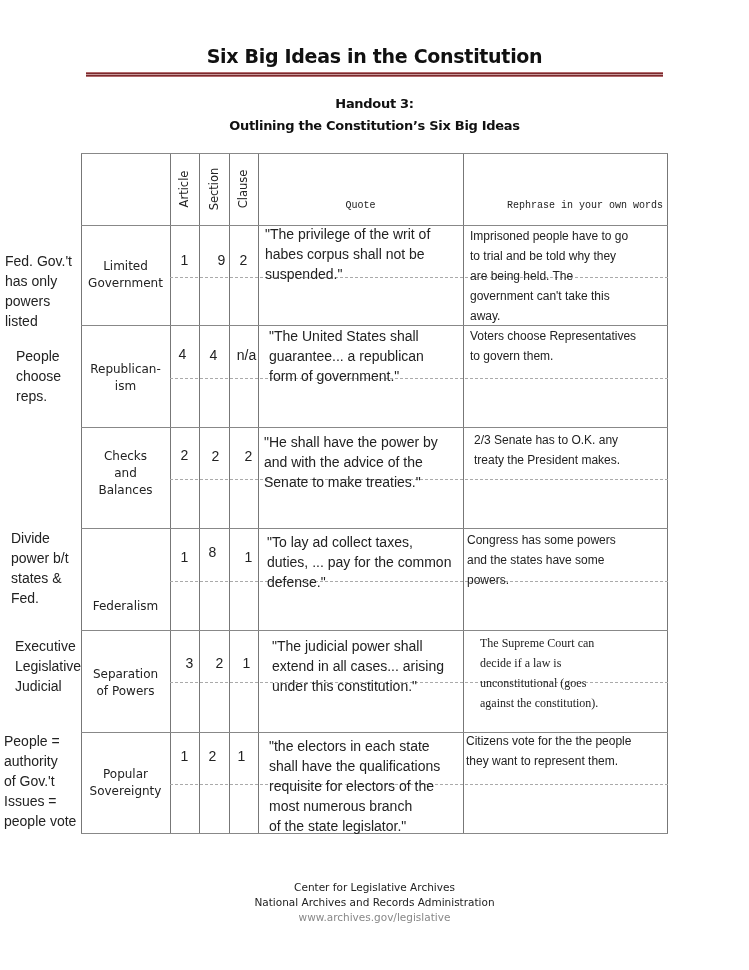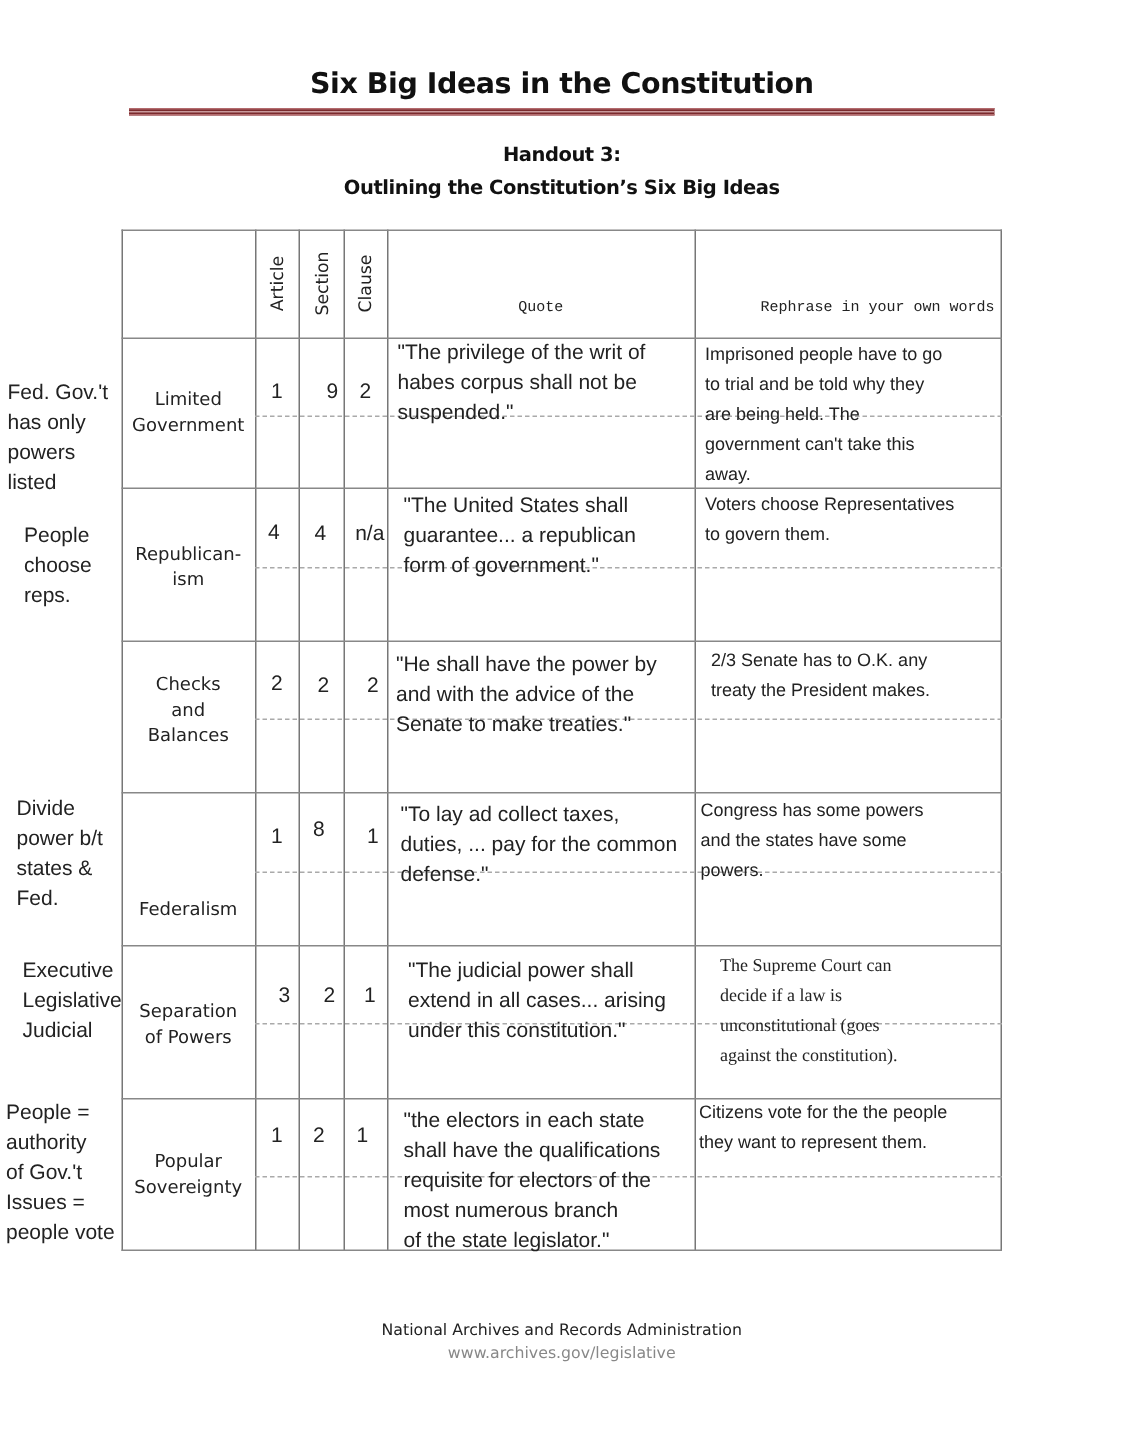--- a/index.html
+++ b/index.html
@@ -158,15 +158,16 @@
 <div class="note" style="left:15px; top:636px;">Executive
 Legislative
 Judicial</div>
 <div class="note" style="left:4px; top:731px;">People =
 authority
 of Gov.'t
 Issues =
 people vote</div>
 
 <div class="footer" style="top:880px;">
+  <div>Center for Legislative Archives</div>
   <div>National Archives and Records Administration</div>
   <div class="f3">www.archives.gov/legislative</div>
 </div>
 
 </body></html>

